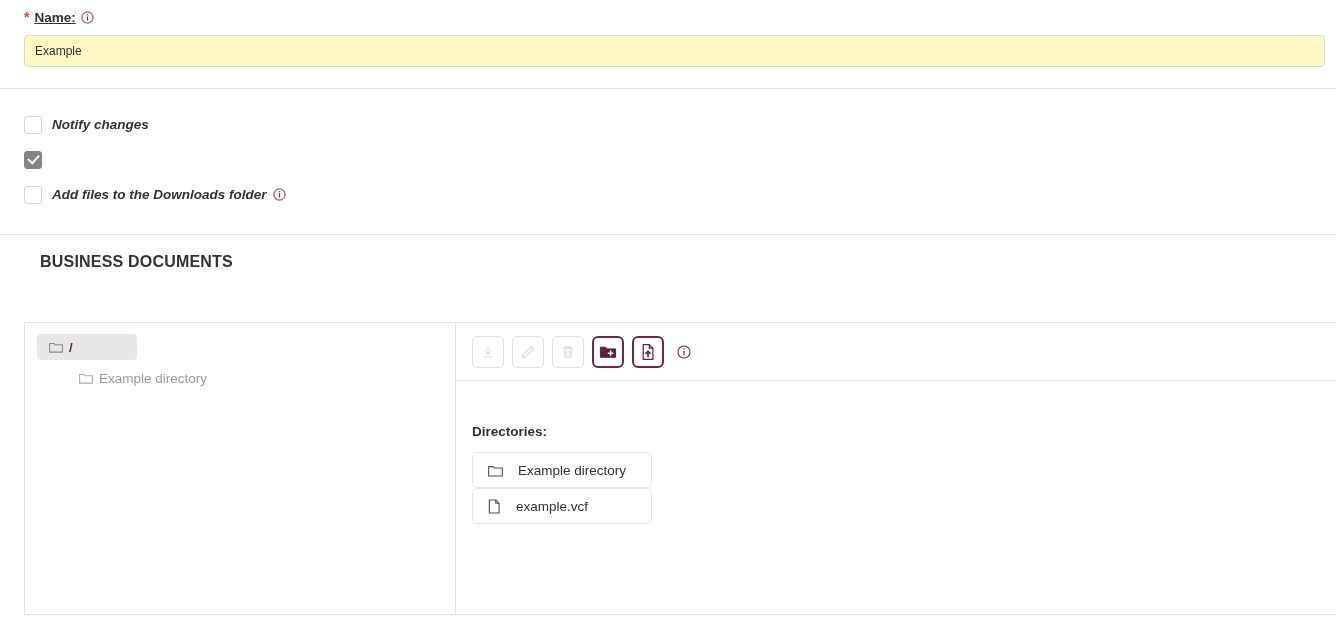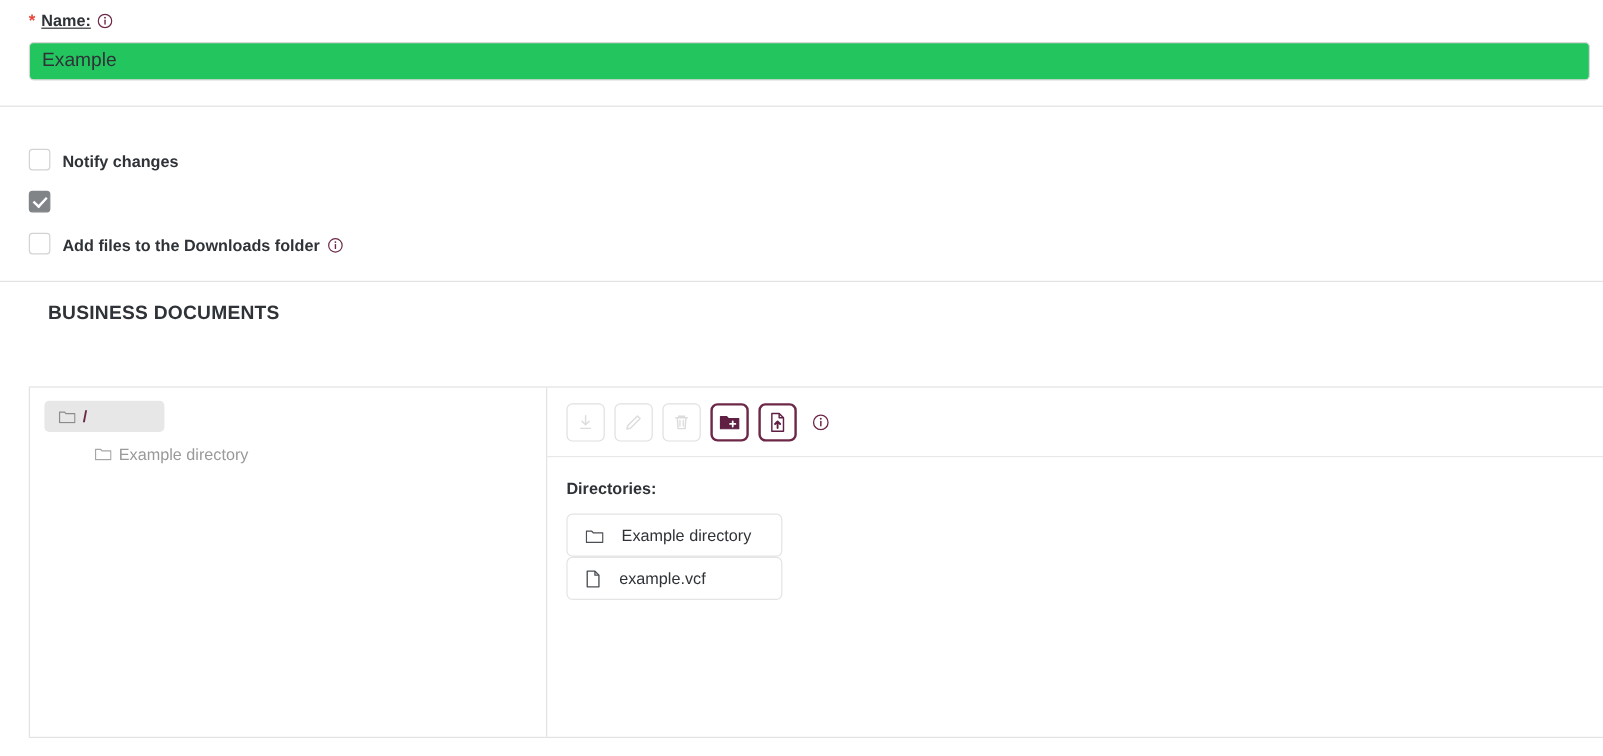--- a/index.html
+++ b/index.html
@@ -28,40 +28,41 @@
     display: inline-flex; align-items: center; justify-content: center;
     width: 13px; height: 13px; flex: 0 0 13px;
   }
   .info-icon svg { display: block; }
 
   .name-input {
     margin-top: 9px;
     width: 1301px; height: 32px;
     border: 1px solid #d8d8d8;
     border-radius: 4px;
-    background: #22c55e;
+    background: #fef9c3;
     font-family: "Liberation Sans", sans-serif;
-    font-size: 16px;
+    font-size: 12px;
     color: #2f3337;
     padding: 0 10px;
     outline: none;
   }
 
   
   .hr-full {
     height: 1px; background: #e2e2e2; width: 100%;
   }
   .hr-top { margin-top: 21px; }
 
   
   .checkbox-list { padding: 18px 24px 0 24px; }
   .cb-row {
-    display: flex; align-items: flex-end;
+    display: flex; align-items: center;
     height: 35px;
     gap: 10px;
+    font-style: italic;
   }
   .cb-box {
     width: 18px; height: 18px; flex: 0 0 18px;
     border-radius: 3px;
     border: 1px solid #d3d3d3;
     background: #fff;
     display: inline-flex; align-items: center; justify-content: center;
     position: relative;
   }
   .cb-box.checked {
@@ -157,20 +158,21 @@
   }
   .tbtn.disabled { cursor: default; }
   .tbtn svg { display: block; }
   .toolbar-info { margin-left: 5px; display: inline-flex; align-items: center; }
 
   
   .listing { padding: 19px 16px 0 16px; }
   .listing-label {
     font-size: 13.5px; font-weight: 700; color: #2f3337;
     margin-bottom: 13px;
+    margin-top: 24px;
   }
   .listing-label.second { margin-top: 38px; }
   .entry {
     width: 180px; height: 36px;
     border: 1px solid #e4e4e4;
     border-radius: 5px;
     background: #fff;
     display: flex; align-items: center; gap: 15px;
     padding: 0 15px;
     font-size: 13.5px;

